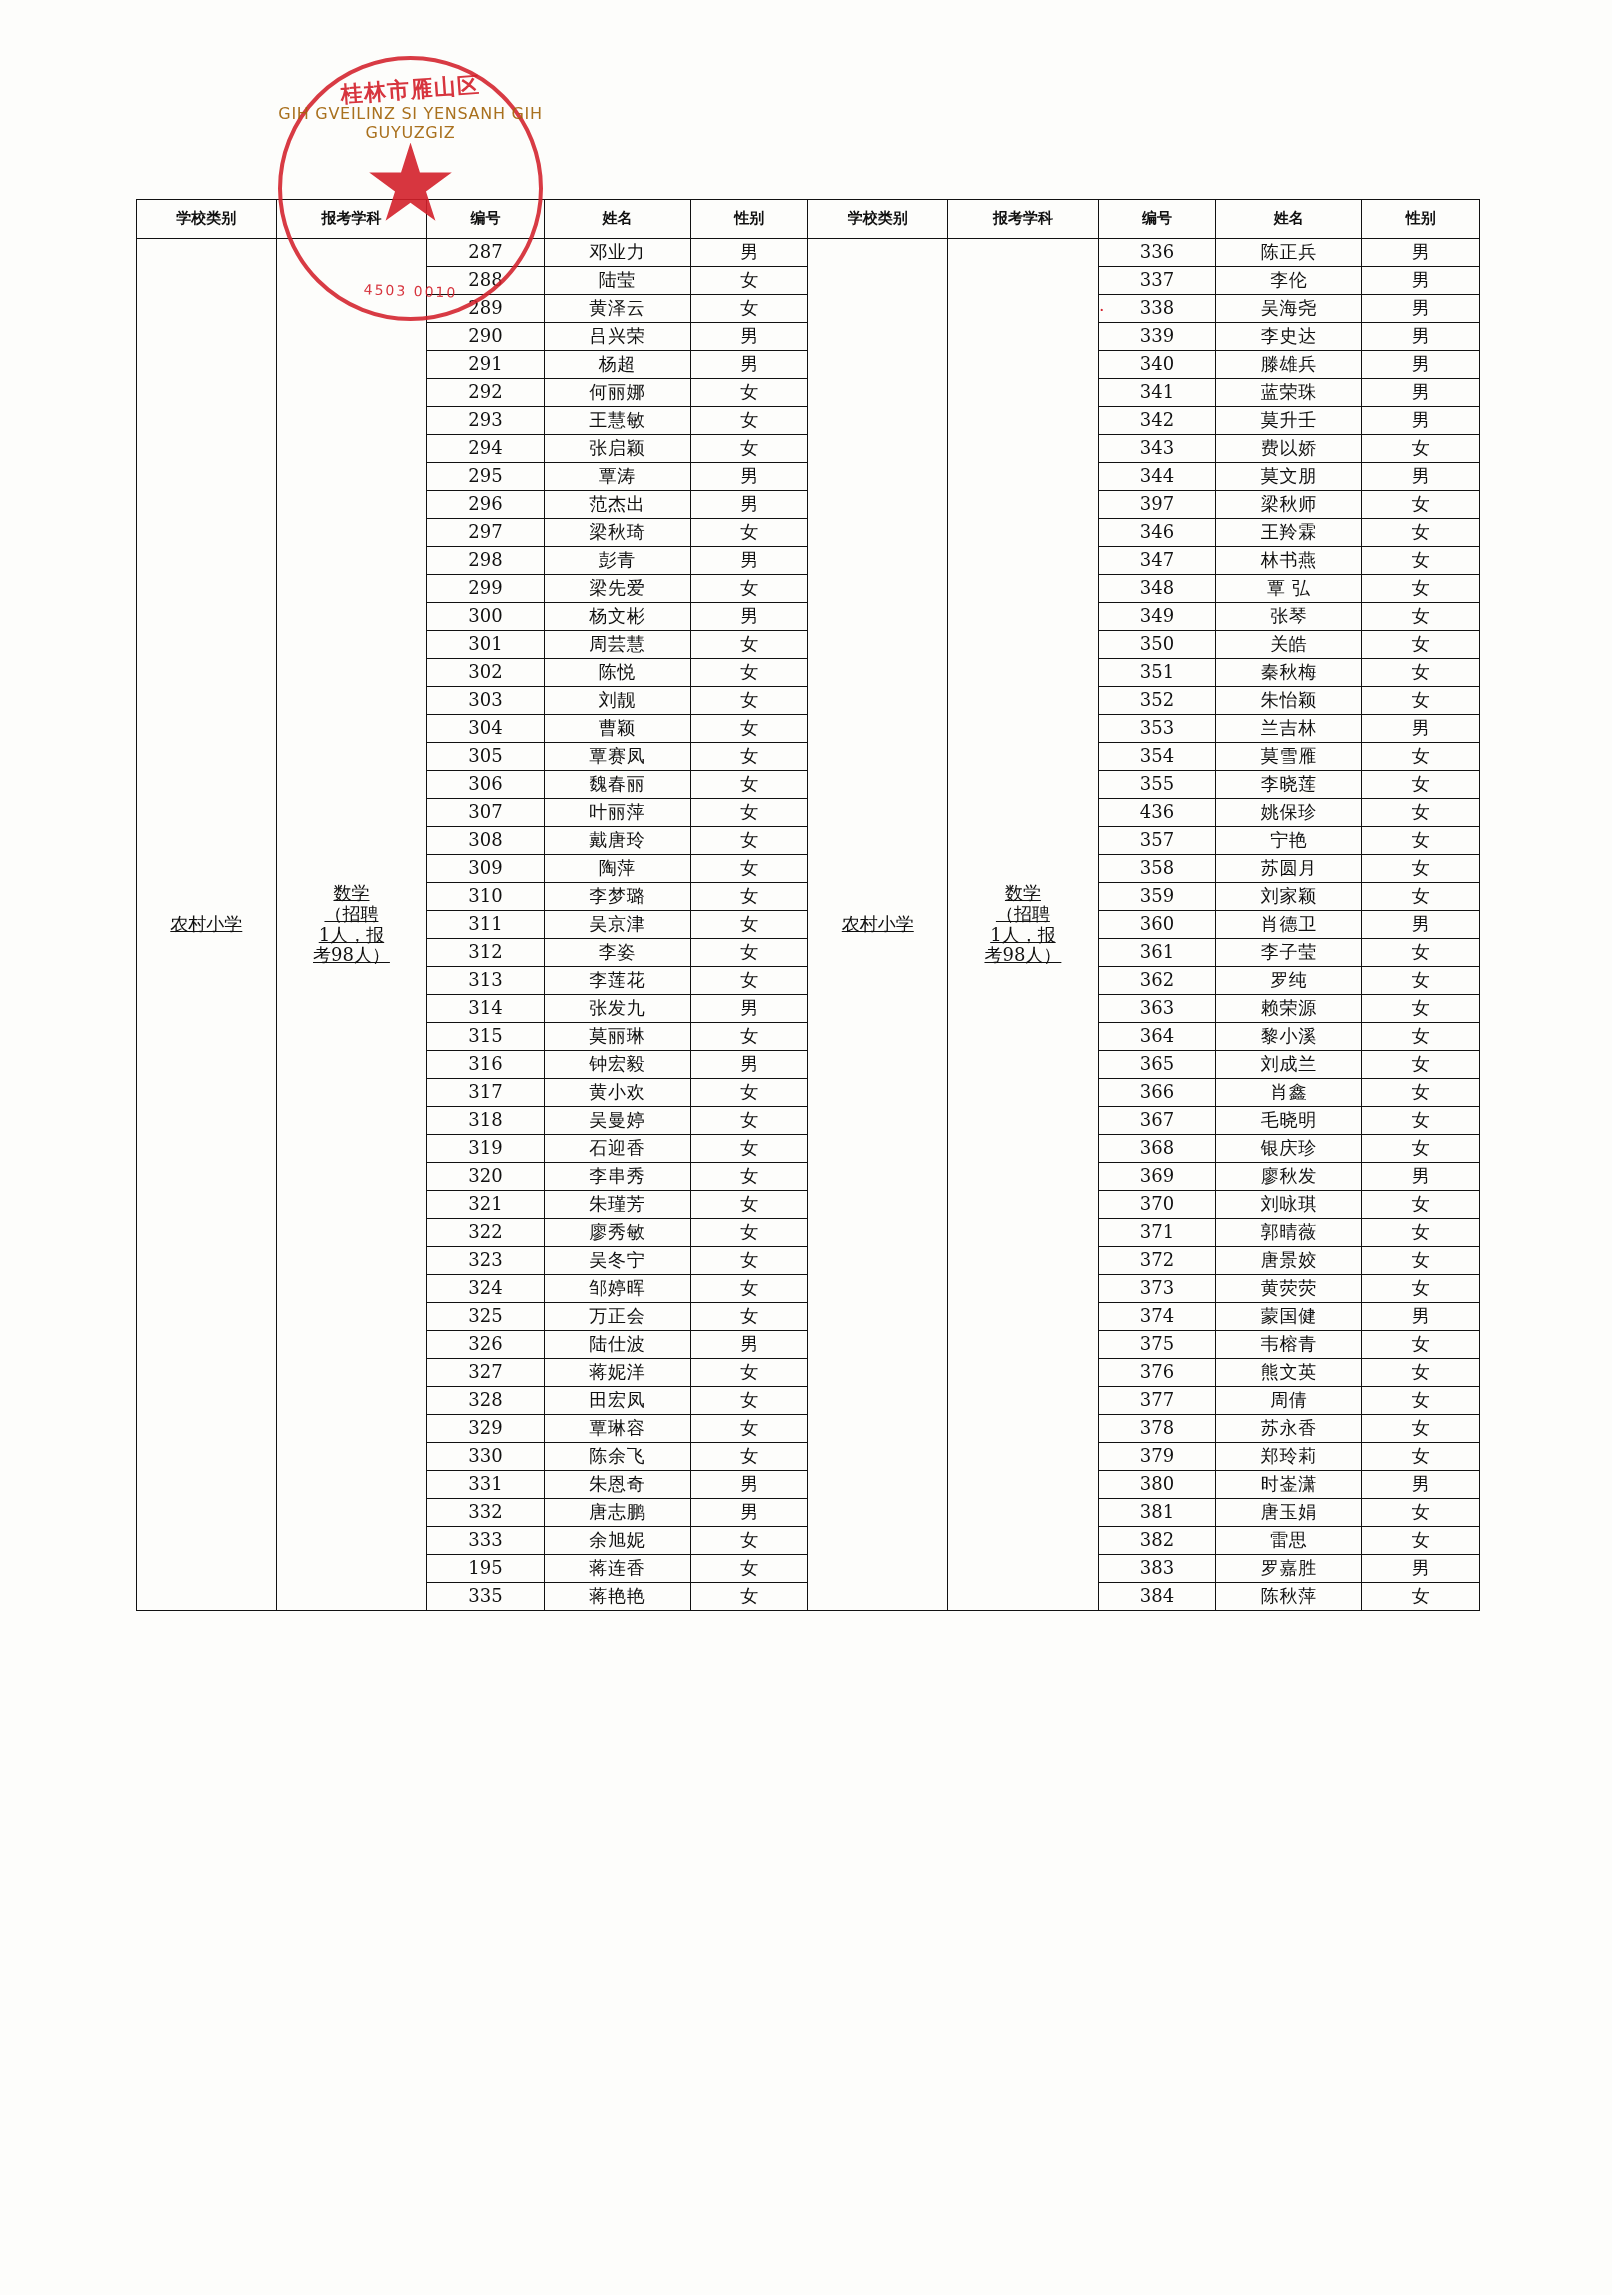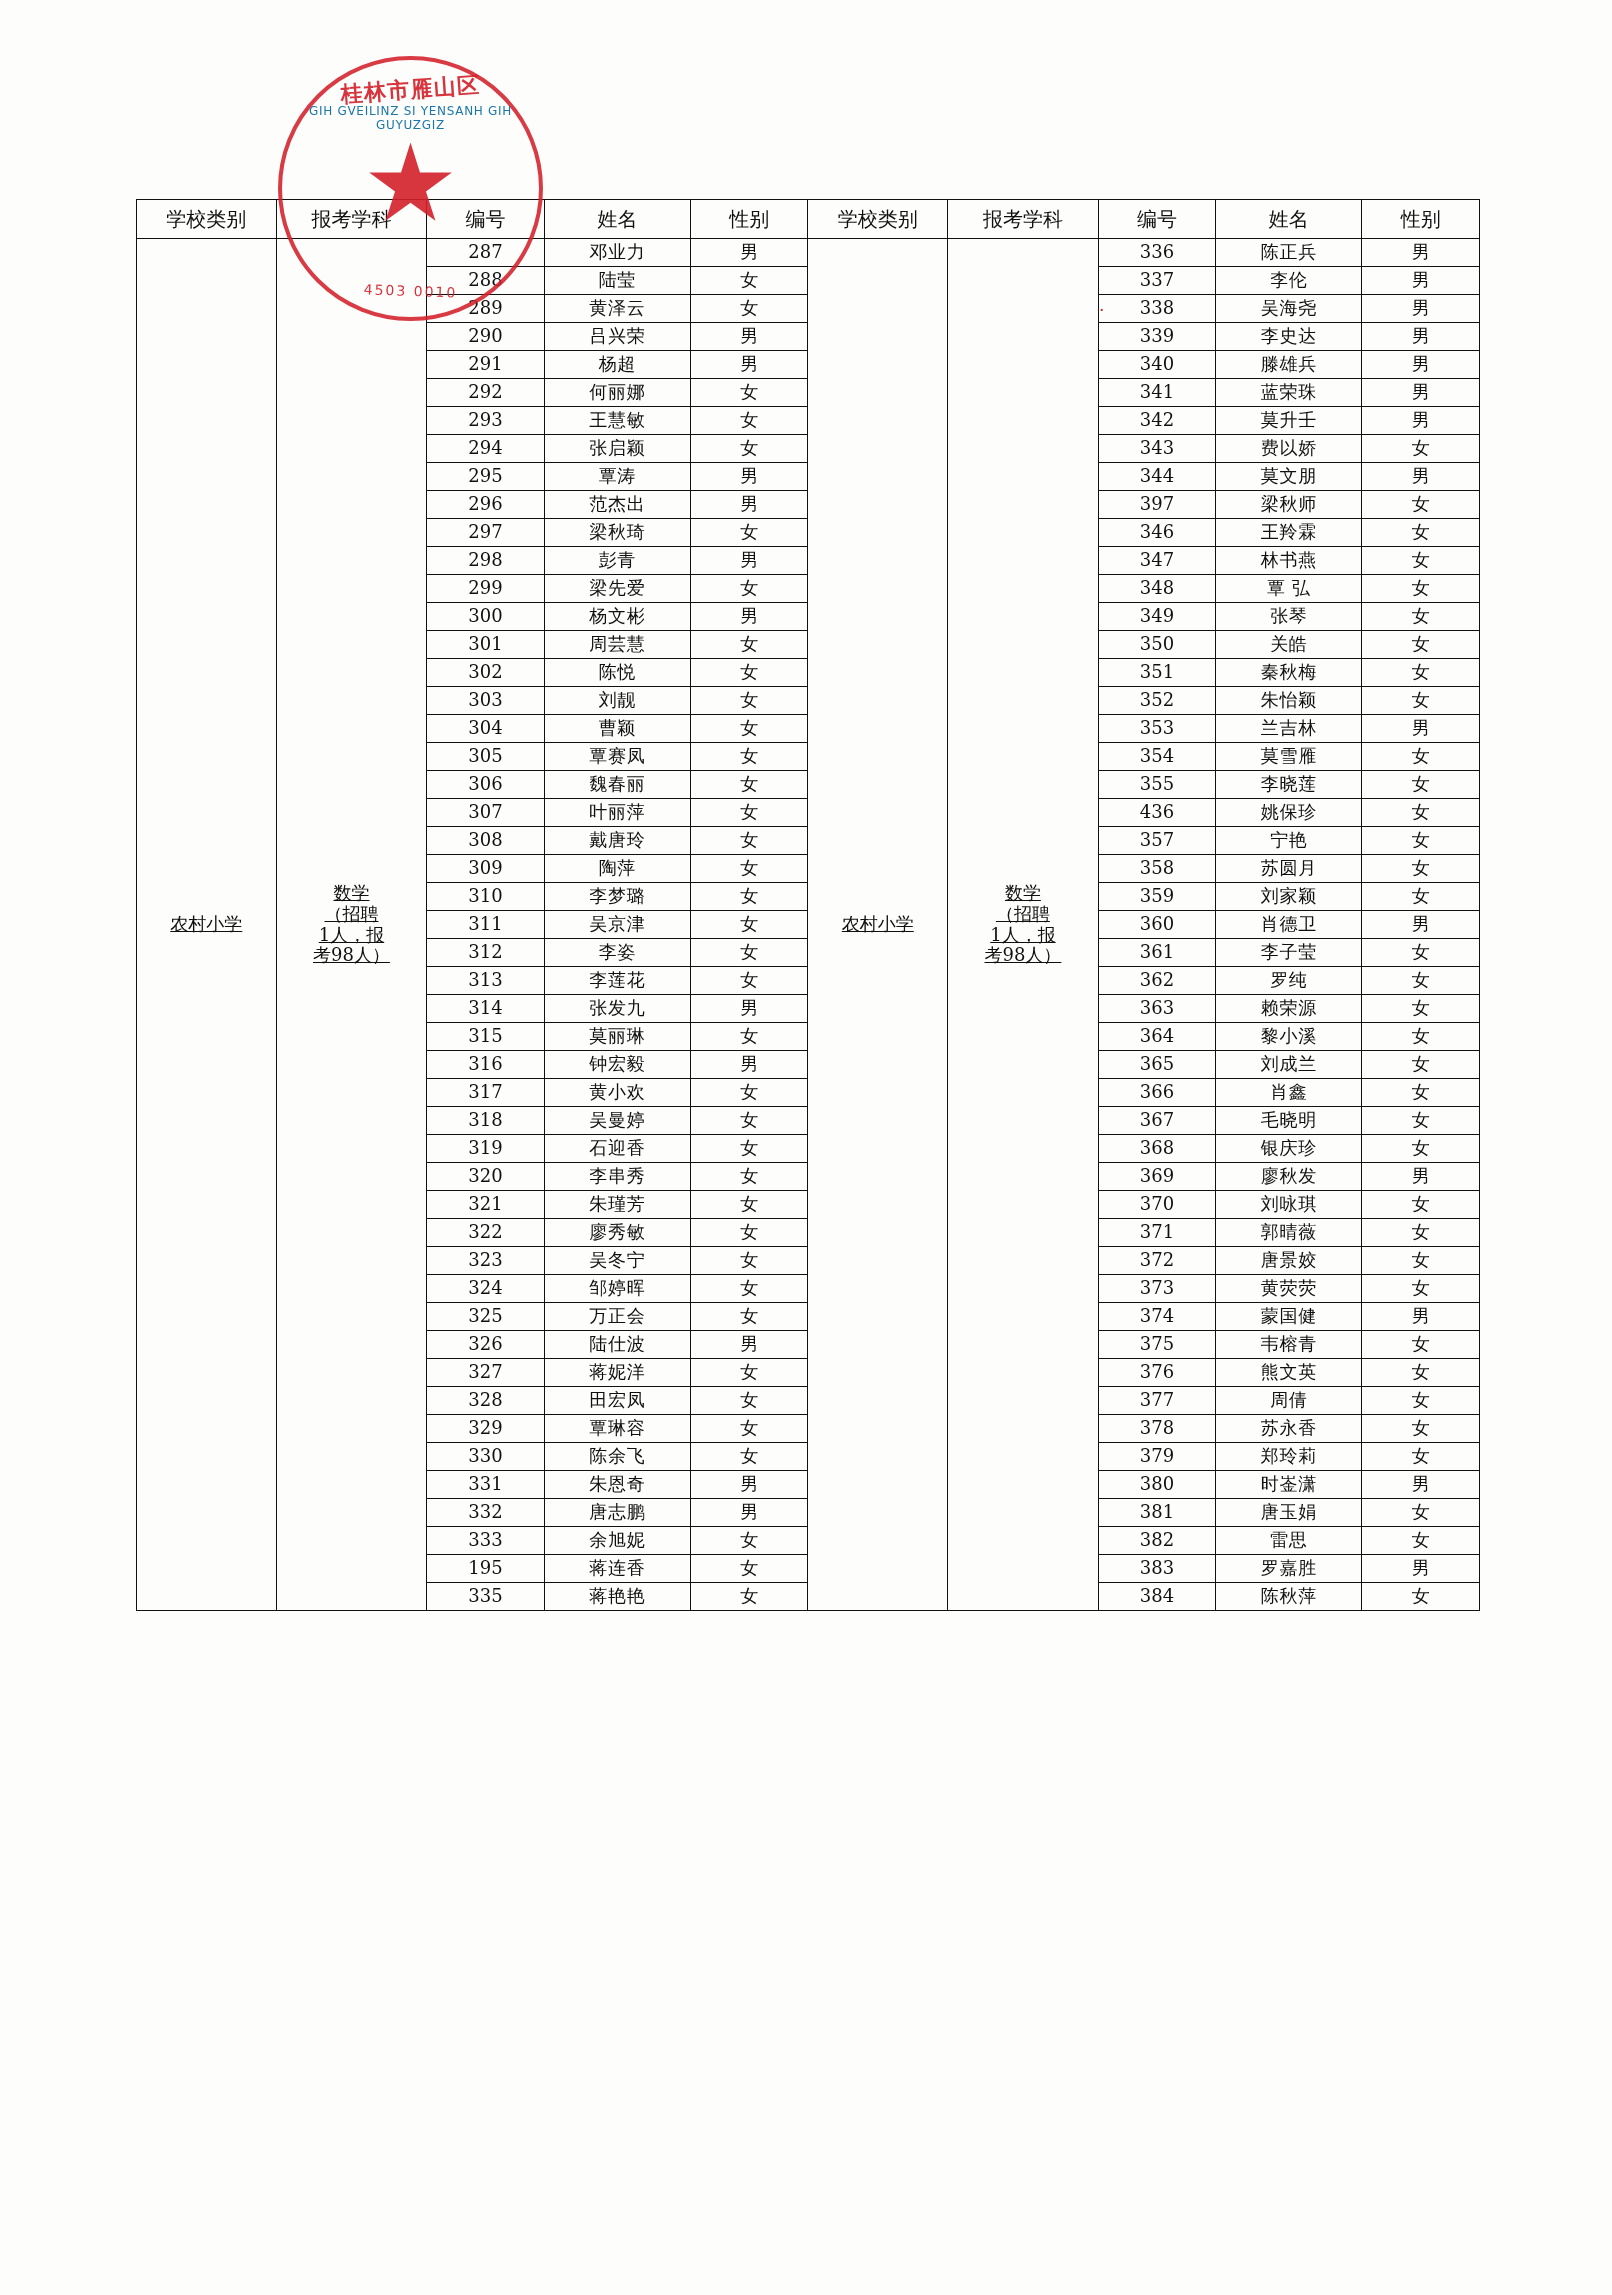--- a/index.html
+++ b/index.html
@@ -41,21 +41,22 @@
     font-weight: normal;
     font-size: 18px;
     line-height: 1.15;
     padding: 0;
     height: 27px;
     color: #101010;
     font-family: "DejaVu Serif", "Liberation Serif", serif;
   }
   table.roster th {
     height: 38px;
-    font-size: 20px;
+    font-size: 15px;
+    font-weight: bold;
   }
 
   
   col.c-cat   { width: 126px; }
   col.c-sub   { width: 136px; }
   col.c-id    { width: 106px; }
   col.c-name  { width: 132px; }
   col.c-sex   { width: 106px; }
 
   .cat-cell, .sub-cell {
@@ -111,22 +112,22 @@
     font-weight: bold;
     letter-spacing: 1.3px;
     transform: rotate(-4deg);
   }
   .seal-sub-text {
     position: absolute;
     top: 48px;
     left: 0;
     width: 100%;
     text-align: center;
-    color: #0369a1;
-    font-size: 12px;
+    color: #a16207;
+    font-size: 16px;
     font-family: "DejaVu Sans", "Liberation Sans", sans-serif;
     letter-spacing: 0.7px;
     opacity: 0.9;
   }
   .seal-bottom-text {
     bottom: 22.5px;
     font-size: 14px;
     letter-spacing: 2px;
     transform: rotate(2deg);
   }

